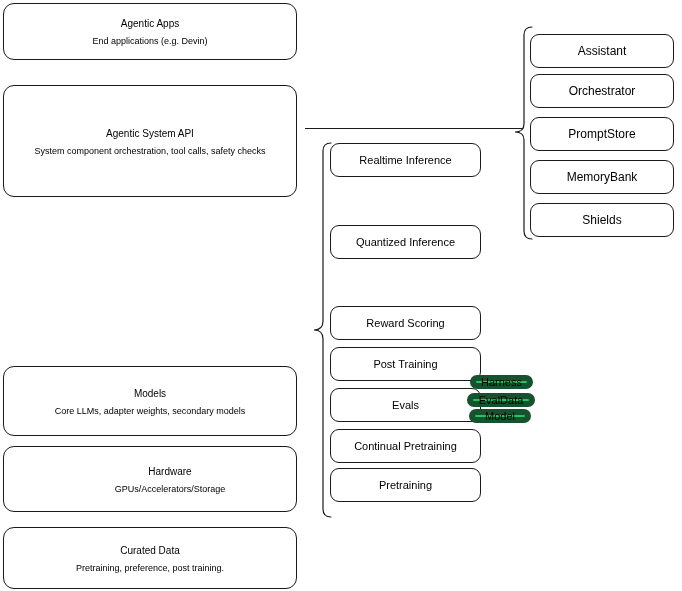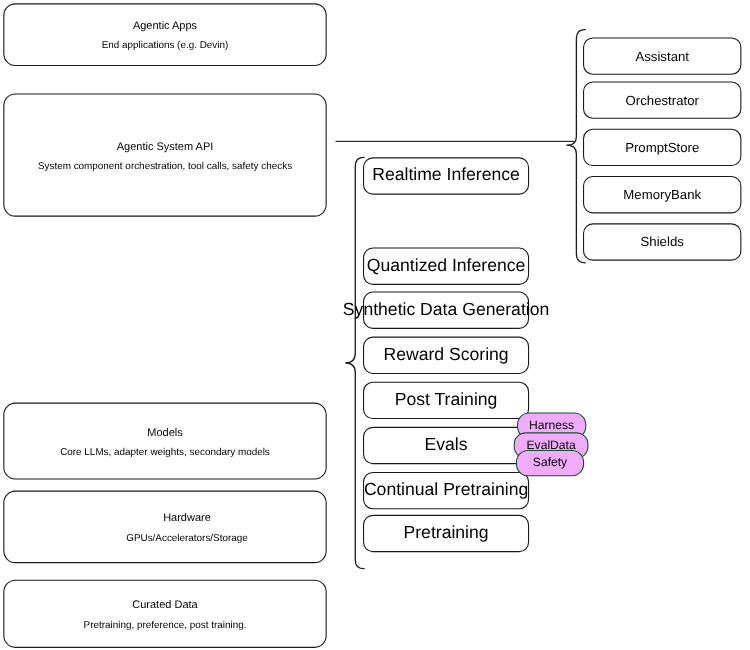--- a/index.html
+++ b/index.html
@@ -48,37 +48,37 @@
     left: 3px;
     width: 294px;
   }
   
   .cap {
     left: 330px;
     width: 151px;
     height: 34px;
     border-radius: 9px;
   }
-  .cap .title { font-size: 16px; }
+  .cap .title { font-size: 11px; }
   
   .svc {
     left: 530px;
     width: 144px;
     height: 34px;
     border-radius: 9px;
   }
   .svc .title { font-size: 12px; }
   
   .pill {
     position: absolute;
     box-sizing: border-box;
-    border: 1px solid #14532d;
-    background: #f0abfc;
+    border: 6px solid #14532d;
+    background: #22c55e;
     border-radius: 11px;
-    height: 24px;
+    height: 14px;
     display: flex;
     align-items: center;
     justify-content: center;
     font-size: 11px;
     line-height: 12px;
     white-space: nowrap;
     z-index: 5;
   }
   
   .hline {
@@ -135,42 +135,39 @@
       <path d="M20 2 Q12 2 12 10 L12 99 Q12 107 3 107 Q12 107 12 115 L12 206 Q12 214 20 214" fill="none" stroke="#1a1a1a" stroke-width="1.2" stroke-linecap="round"></path>
     </svg>
   </div>
 
   <div class="node cap" style="top:143px;">
     <div class="title">Realtime Inference</div>
   </div>
   <div class="node cap" style="top:225px;">
     <div class="title">Quantized Inference</div>
   </div>
-  <div class="node cap" style="top:265px;">
-    <div class="title">Synthetic Data Generation</div>
-  </div>
   <div class="node cap" style="top:306px;">
     <div class="title">Reward Scoring</div>
   </div>
   <div class="node cap" style="top:347px;">
     <div class="title">Post Training</div>
   </div>
   <div class="node cap" style="top:388px;">
     <div class="title">Evals</div>
   </div>
   <div class="node cap" style="top:429px;">
     <div class="title">Continual Pretraining</div>
   </div>
   <div class="node cap" style="top:468px;">
     <div class="title">Pretraining</div>
   </div>
 
   <div class="pill" style="left:470px; top:375px; width:63px;">Harness</div>
   <div class="pill" style="left:467px; top:393px; width:68px;">EvalData</div>
-  <div class="pill" style="left:469px; top:409px; width:62px;">Safety</div>
+  <div class="pill" style="left:469px; top:409px; width:62px;">Model</div>
 
   <div class="node svc" style="top:34px;">
     <div class="title">Assistant</div>
   </div>
   <div class="node svc" style="top:74px;">
     <div class="title">Orchestrator</div>
   </div>
   <div class="node svc" style="top:117px;">
     <div class="title">PromptStore</div>
   </div>

